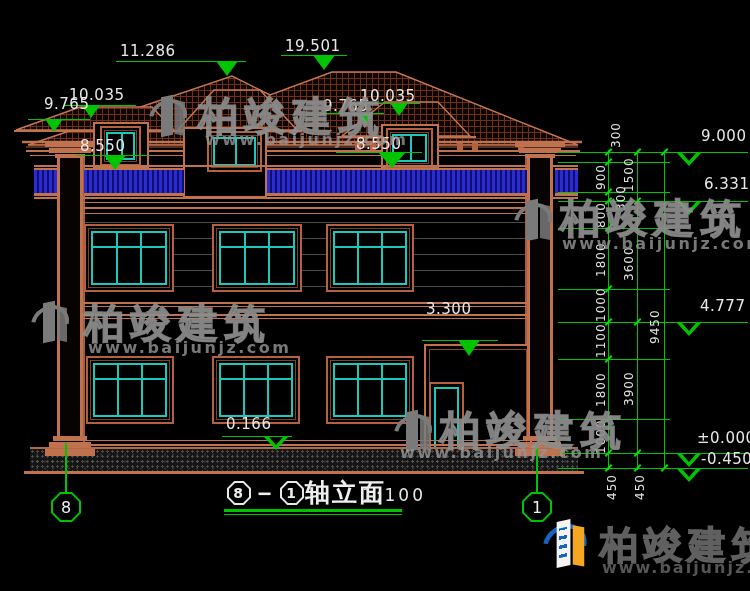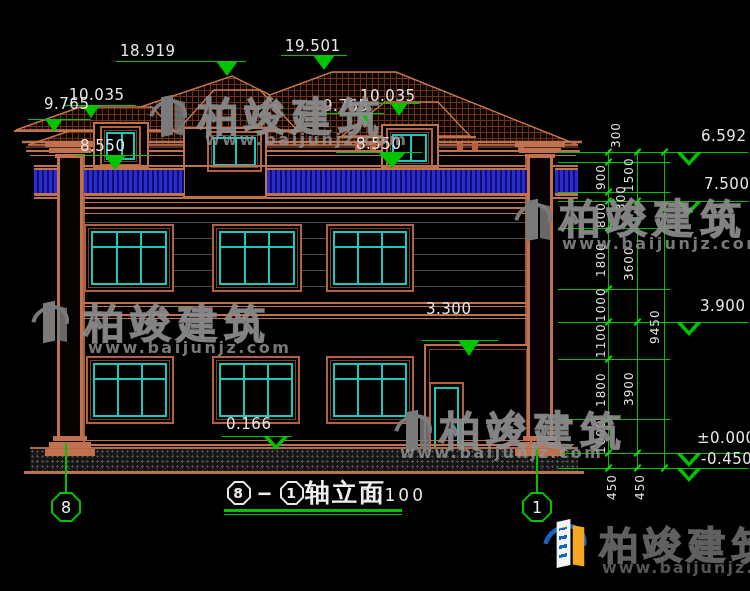--- a/index.html
+++ b/index.html
@@ -191,21 +191,21 @@
   <div class="bh" style="left:49px;top:442px;width:42px;height:6px"></div>
   <div class="bh" style="left:45px;top:449px;width:50px;height:7px"></div>
   <div class="bh" style="left:515px;top:143px;width:50px;height:4px"></div>
   <div class="bh" style="left:519px;top:148px;width:42px;height:5px"></div>
   <div class="bh" style="left:525px;top:154px;width:30px;height:4px"></div>
   <div class="shaft" style="left:527px;top:158px;width:26px;height:282px"></div>
   <div class="bh" style="left:523px;top:436px;width:34px;height:5px"></div>
   <div class="bh" style="left:519px;top:442px;width:42px;height:6px"></div>
   <div class="bh" style="left:515px;top:449px;width:50px;height:7px"></div>
 
-  <div class="lt" style="left:120px;top:44px">18.919</div>
+  <div class="lt" style="left:120px;top:44px">11.286</div>
   <div class="lh" style="left:116px;top:61px;width:130px"></div>
   <div class="tf" style="left:216px;top:61px"></div>
 
   <div class="lt" style="left:285px;top:39px">19.501</div>
   <div class="lh" style="left:281px;top:55px;width:66px"></div>
   <div class="tf" style="left:313px;top:55px"></div>
 
   <div class="lt" style="left:69px;top:88px">10.035</div>
   <div class="lh" style="left:64px;top:105px;width:72px"></div>
   <div class="tf" style="left:82px;top:105px;border-left-width:9px;border-right-width:9px;border-top-width:13px"></div>
@@ -287,25 +287,25 @@
 
   <div class="dt" style="left:623px;top:156px;height:36px">1500</div>
   <div class="dt" style="left:623px;top:243px;height:38px">3600</div>
   <div class="dt" style="left:623px;top:368px;height:38px">3900</div>
 
   <div class="dt" style="left:649px;top:298px;height:46px">9450</div>
 
   <div class="dt" style="left:606px;top:474px;height:26px">450</div>
   <div class="dt" style="left:634px;top:474px;height:26px">450</div>
 
-  <div class="lt" style="left:701px;top:129px">6.592</div>
+  <div class="lt" style="left:701px;top:129px">9.000</div>
   <div class="to" style="left:677px;top:153px"></div>
-  <div class="lt" style="left:704px;top:177px">7.500</div>
+  <div class="lt" style="left:704px;top:177px">6.331</div>
   <div class="to" style="left:677px;top:202px"></div>
-  <div class="lt" style="left:700px;top:299px">3.900</div>
+  <div class="lt" style="left:700px;top:299px">4.777</div>
   <div class="to" style="left:677px;top:323px"></div>
   <div class="lt" style="left:697px;top:431px">±0.000</div>
   <div class="to" style="left:677px;top:454px"></div>
   <div class="lt" style="left:701px;top:452px">-0.450</div>
   <div class="to" style="left:677px;top:469px"></div>
 
   <div class="lv" style="left:65px;top:443px;height:50px;width:1.5px"></div>
   <div class="oct" style="left:51px;top:492px">
     <div class="in">8</div>
   </div>

